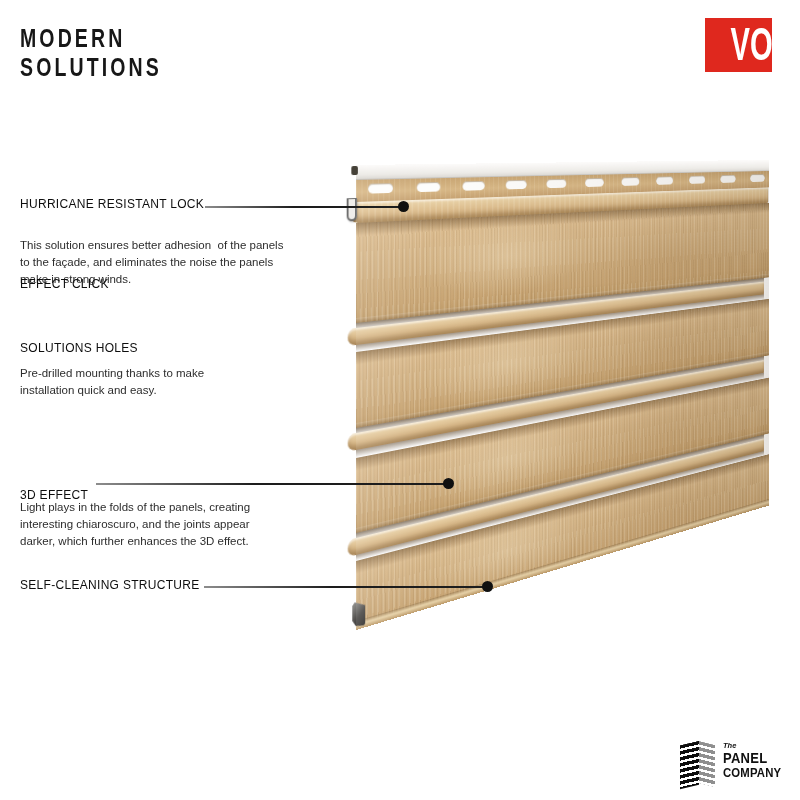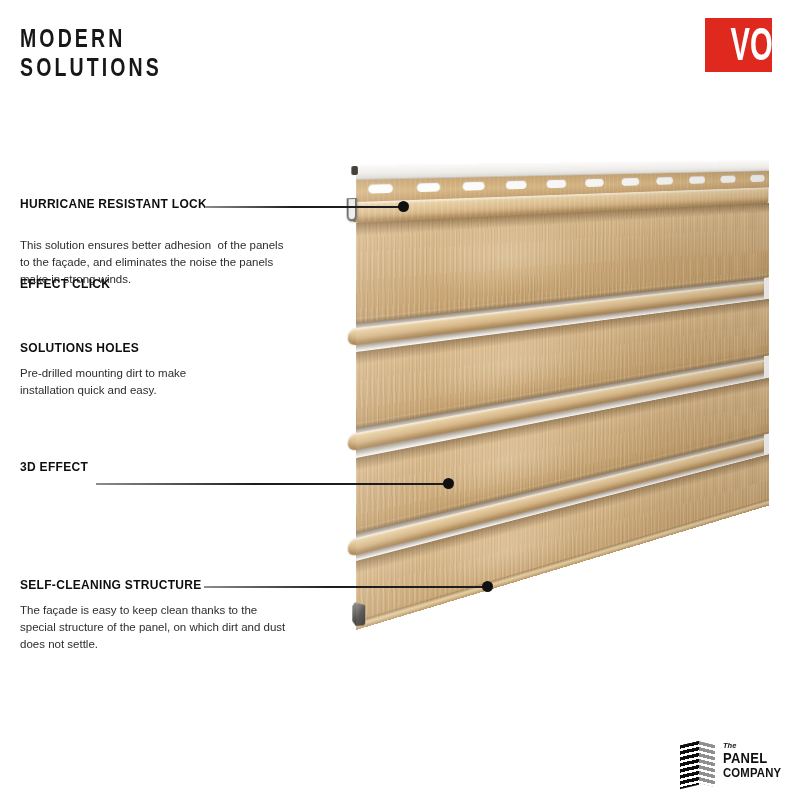--- a/index.html
+++ b/index.html
@@ -12,23 +12,23 @@
            font-weight:bold; font-size:25px; line-height:29px; letter-spacing:4px;
            transform:scaleX(.78); transform-origin:0 0; }
   .vox { position:absolute; left:705px; top:18px; width:67px; height:54px;
          background:#df281e; overflow:hidden; }
   .vox span { display:block; text-align:right; padding-right:4px; color:#fff;
               font-weight:bold; font-size:47px; line-height:52px;
               transform:scaleX(.62); transform-origin:100% 50%; } 
   .fh1{top:197px;} .fb1{top:237px;}
   .fh2{top:277px;} .fb2{top:301px;}
   .fh3{top:341px;} .fb3{top:365px;}
-  .fh4{top:460px;text-align:center;} .fb4{top:499px;}
+  .fh4{top:488px;text-align:center;} .fb4{top:499px;}
   .fh5{top:578px;} .fb5{top:602px;}
-  .fh { position:absolute; left:20px; font-size:12px; font-weight:bold; color:#0e0e0e; letter-spacing:.3px;}
+  .fh { position:absolute; left:20px; font-size:12px; font-weight:normal; color:#0e0e0e; letter-spacing:.3px;}
   .fb { position:absolute; left:20px; font-size:11.5px; color:#2d2d2d; line-height:17px; white-space:pre-wrap;}
 
   
   .cline { position:absolute; height:1.6px; z-index:10;
            background:linear-gradient(90deg,#8d8d8d,#1d1d1d 45%); }
   .cdot  { position:absolute; width:11px; height:11px; border-radius:50%;
            background:#101010; z-index:11; }
   .l1{left:205px; top:206px; width:198px;}
   .l2{left:96px;  top:483px; width:352px;}
   .l3{left:204px; top:586px; width:283px;}
@@ -131,29 +131,29 @@
   </div>
 
   <h3 class="fh fh1">HURRICANE RESISTANT LOCK</h3>
   <p class="fb fb1">This solution ensures better adhesion  of the panels
 to the façade, and eliminates the noise the panels
 make in strong winds.</p>
 
   <h3 class="fh fh2">EFFECT CLICK</h3>
 
   <h3 class="fh fh3">SOLUTIONS HOLES</h3>
-  <p class="fb fb3">Pre-drilled mounting dirt to make
+  <p class="fb fb3">Pre-drilled mounting thanks to make
 installation quick and easy.</p>
 
   <h3 class="fh fh4">3D EFFECT</h3>
+  <p class="fb fb4">Light plays in the folds of the panels, creating
+interesting chiaroscuro, and the joints appear
+darker, which further enhances the 3D effect.</p>
 
   <h3 class="fh fh5">SELF-CLEANING STRUCTURE</h3>
-  <p class="fb fb5">The façade is easy to keep clean thanks to the
-special structure of the panel, on which dirt and dust
-does not settle.</p>
 
   <div class="cline l1"></div>
   <div class="cdot d1"></div>
   <div class="cline l2"></div>
   <div class="cdot d2"></div>
   <div class="cline l3"></div>
   <div class="cdot d3"></div>
 
   <div class="panel3d">
     <div class="flat">

